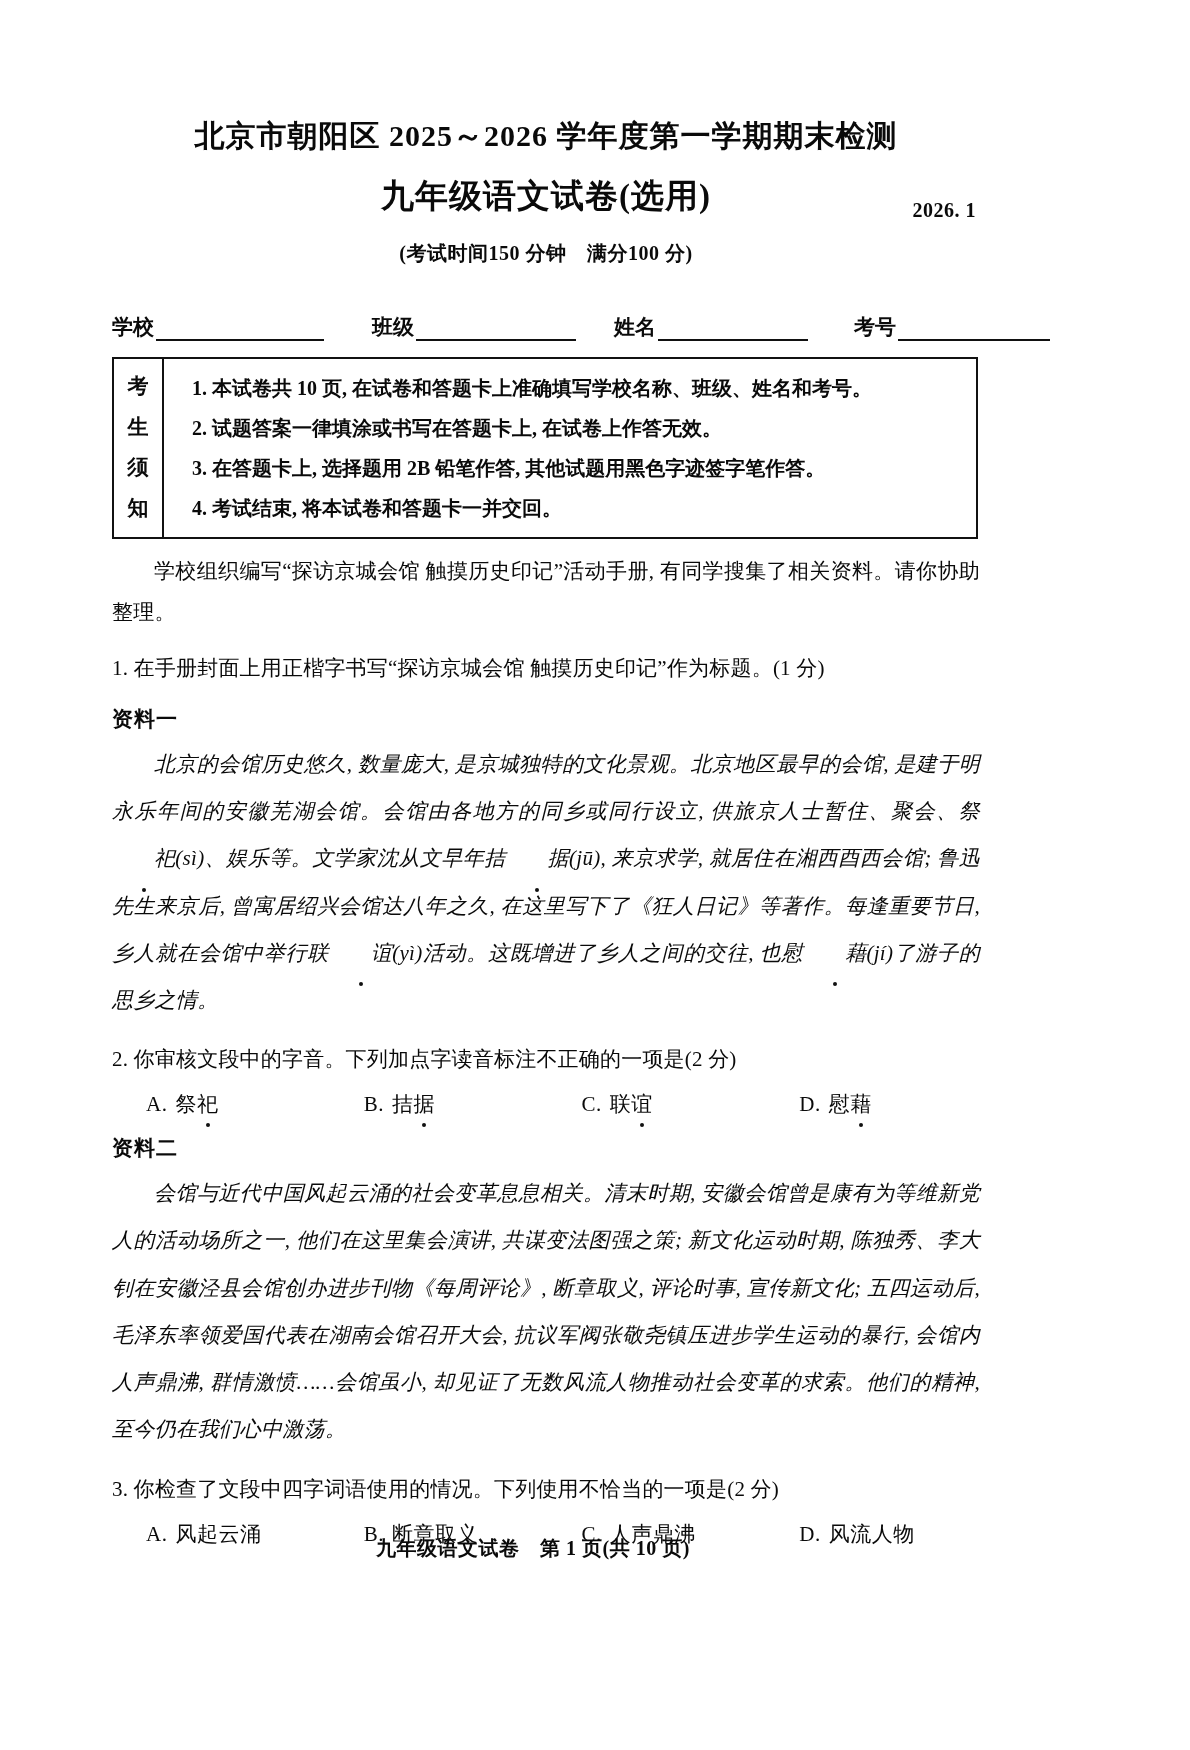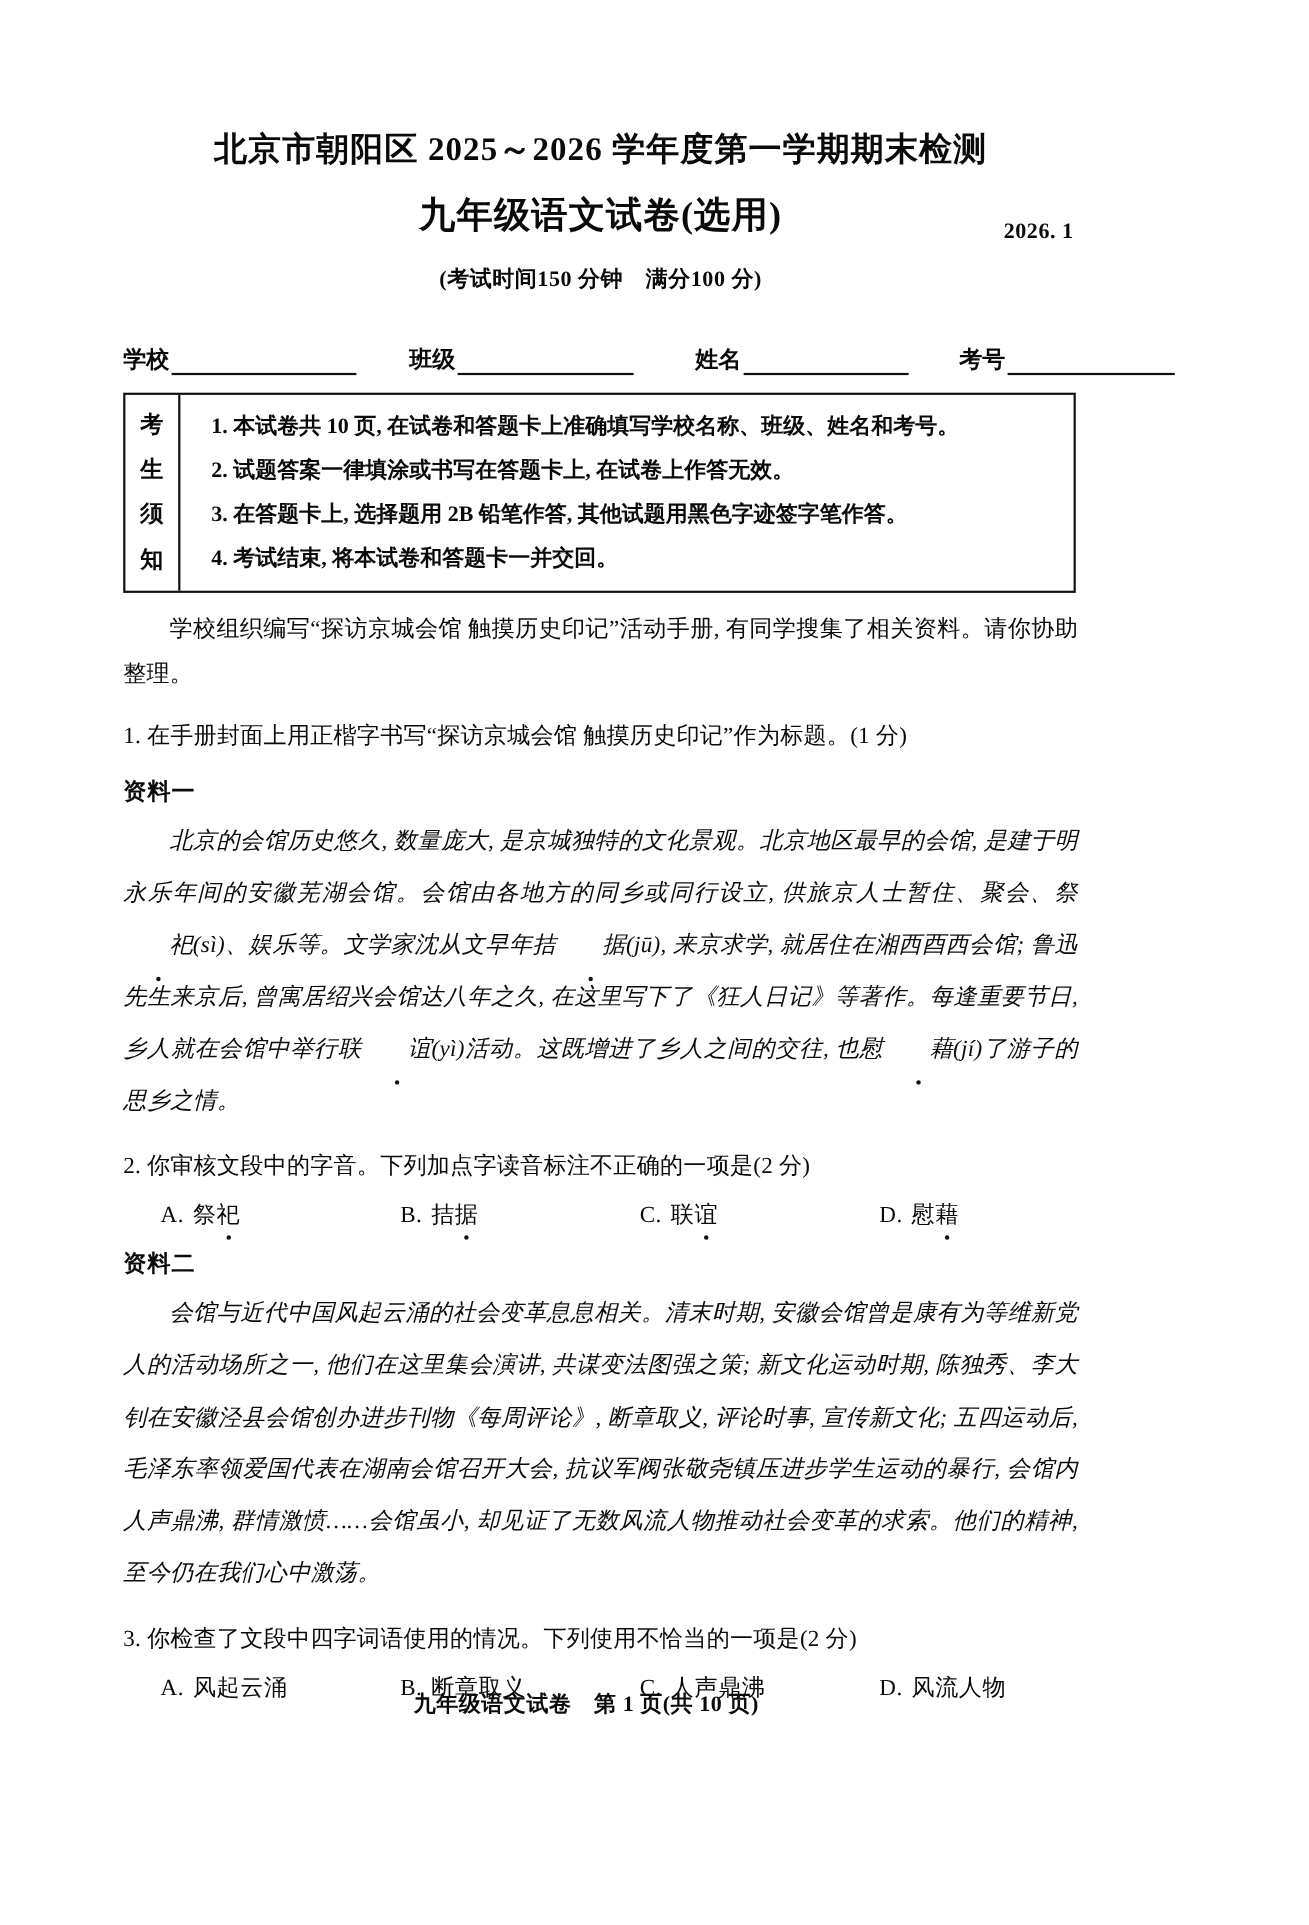--- a/index.html
+++ b/index.html
@@ -86,21 +86,21 @@
   .field-line {
     display: inline-block;
     border-bottom: 2px solid #111;
     height: 20px;
   }
   .f-school .field-line { width: 168px; }
   .f-class  .field-line { width: 160px; }
   .f-name   .field-line { width: 150px; }
   .f-no     .field-line { width: 152px; }
   .f-class { margin-left: 28px; margin-top: 24px; }
-  .f-name  { margin-left: 36px; }
+  .f-name  { margin-left: 18px; }
   .f-no    { margin-left: 26px; }
 
   
   .notice-box {
     margin-top: 16px;
     border: 2px solid #111;
     display: flex;
     box-sizing: border-box;
     width: 866px;
   }

